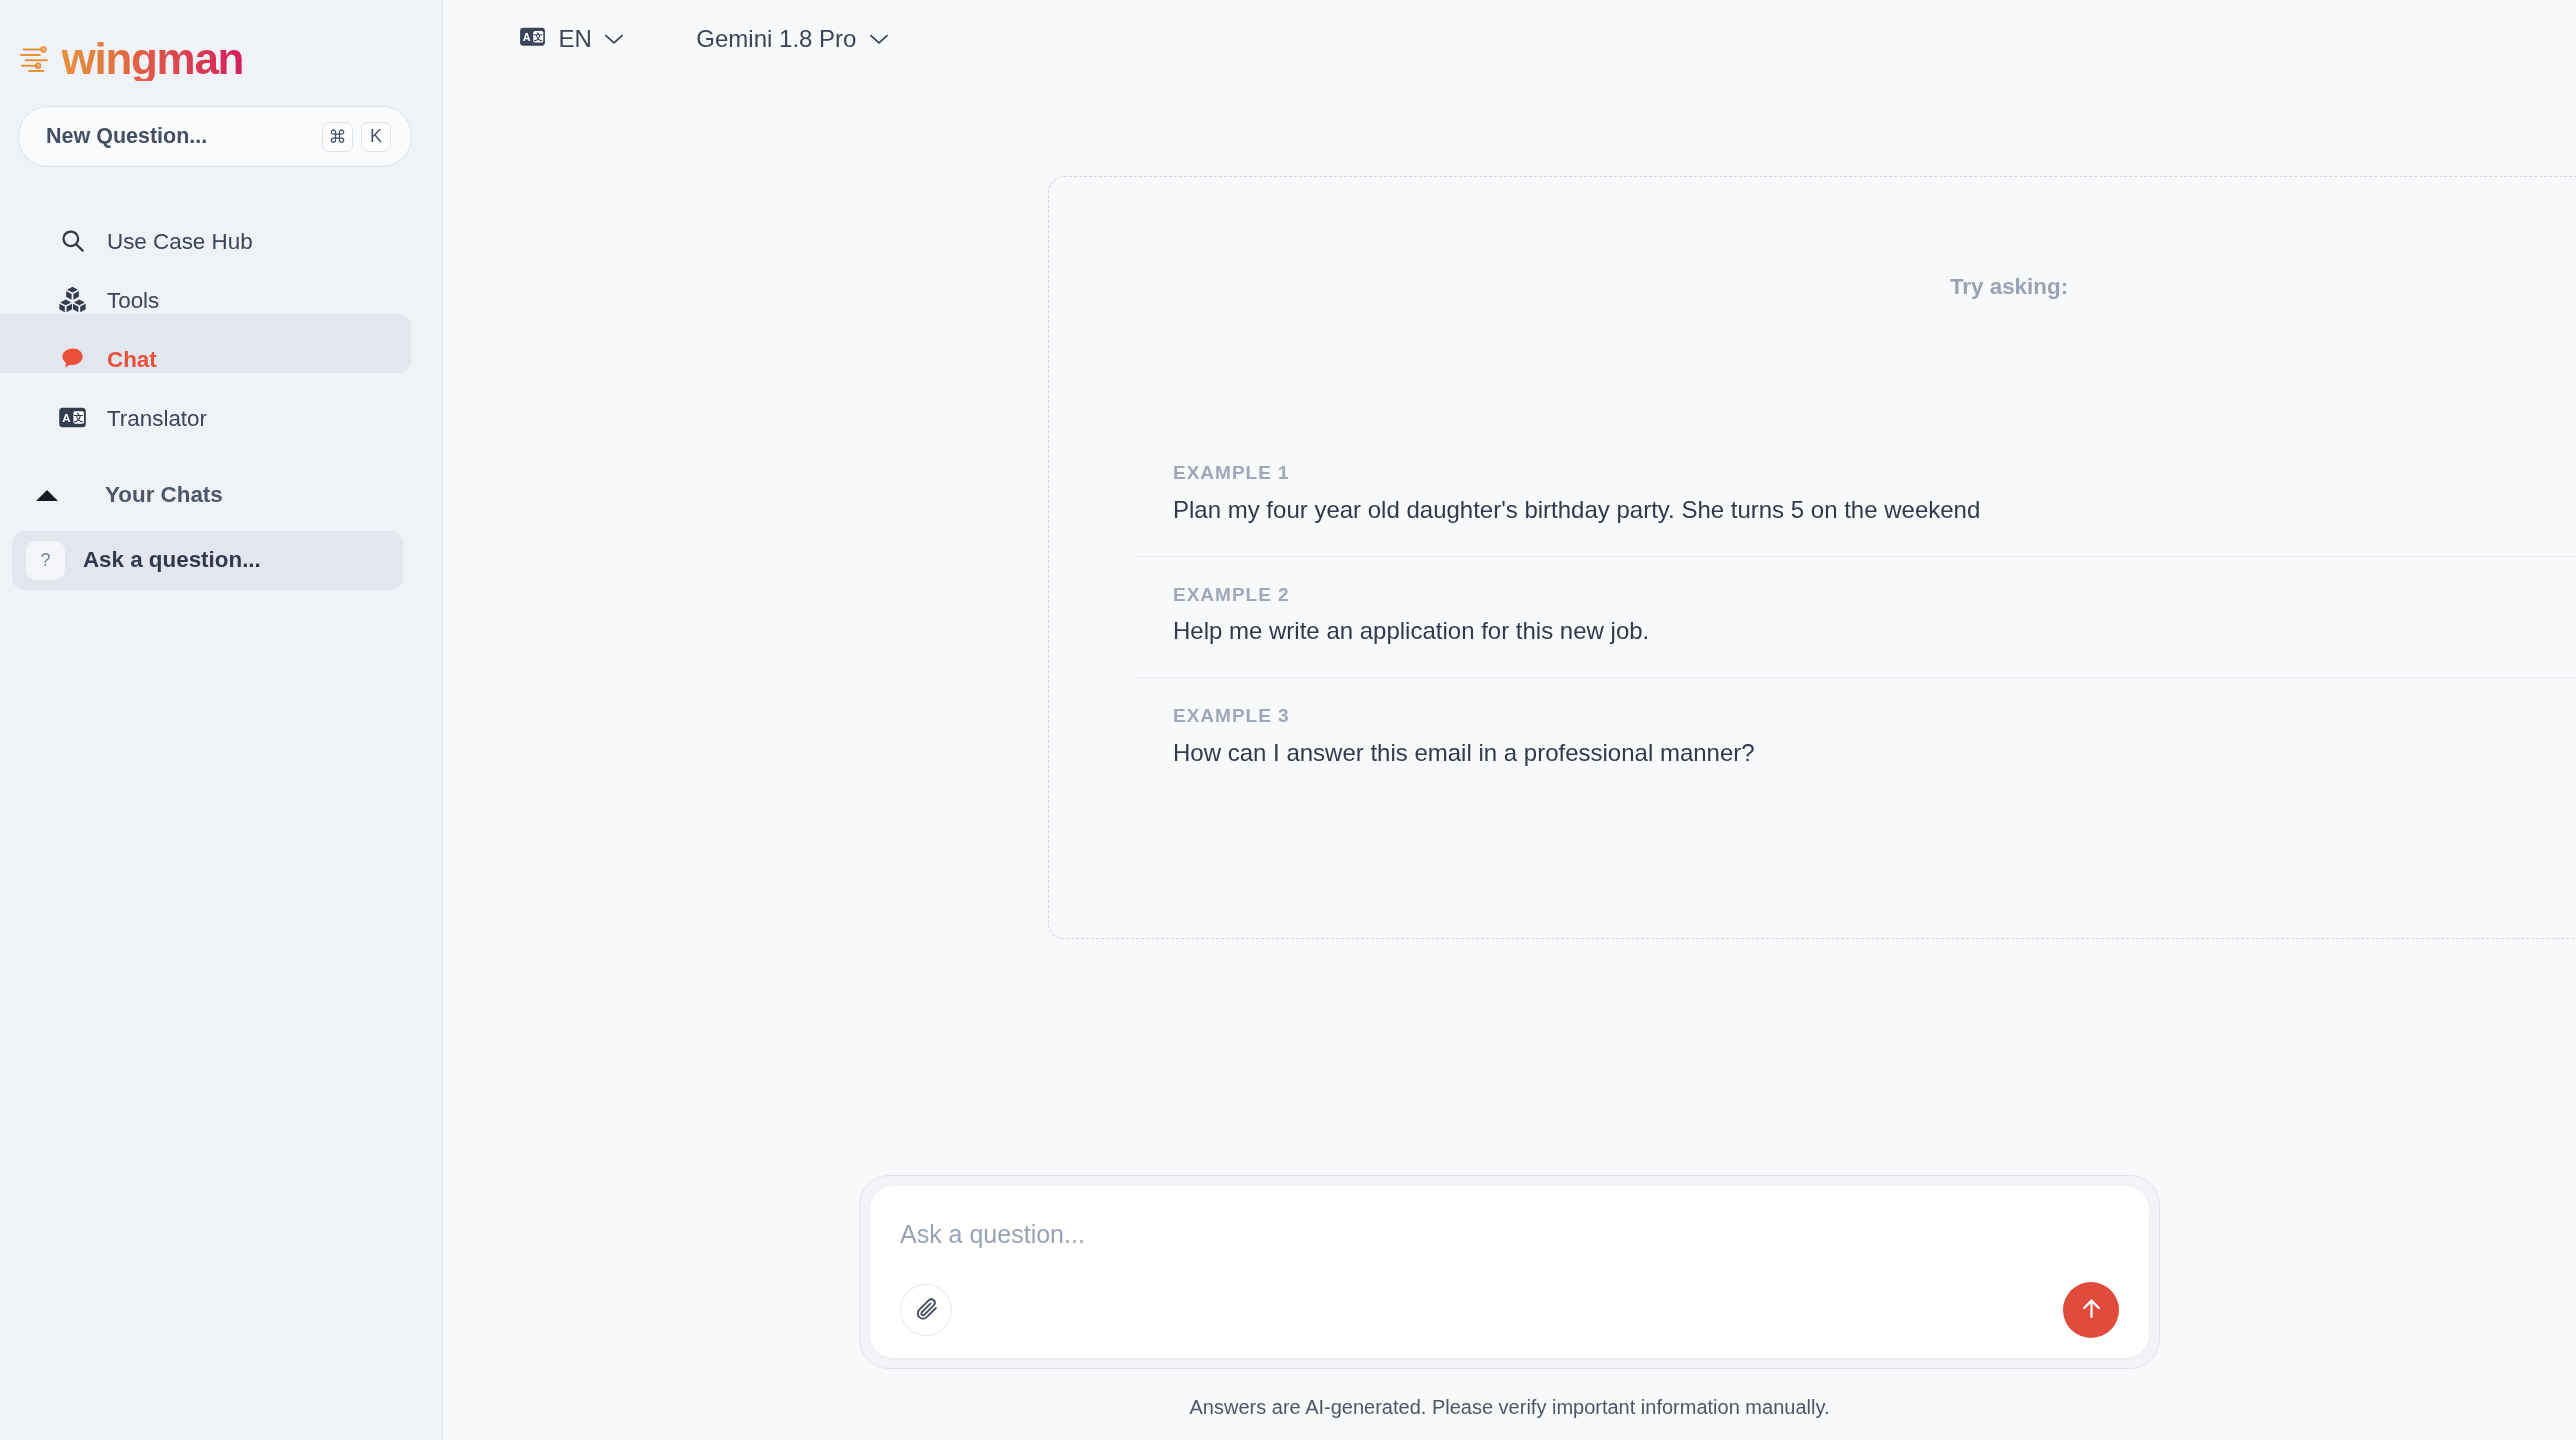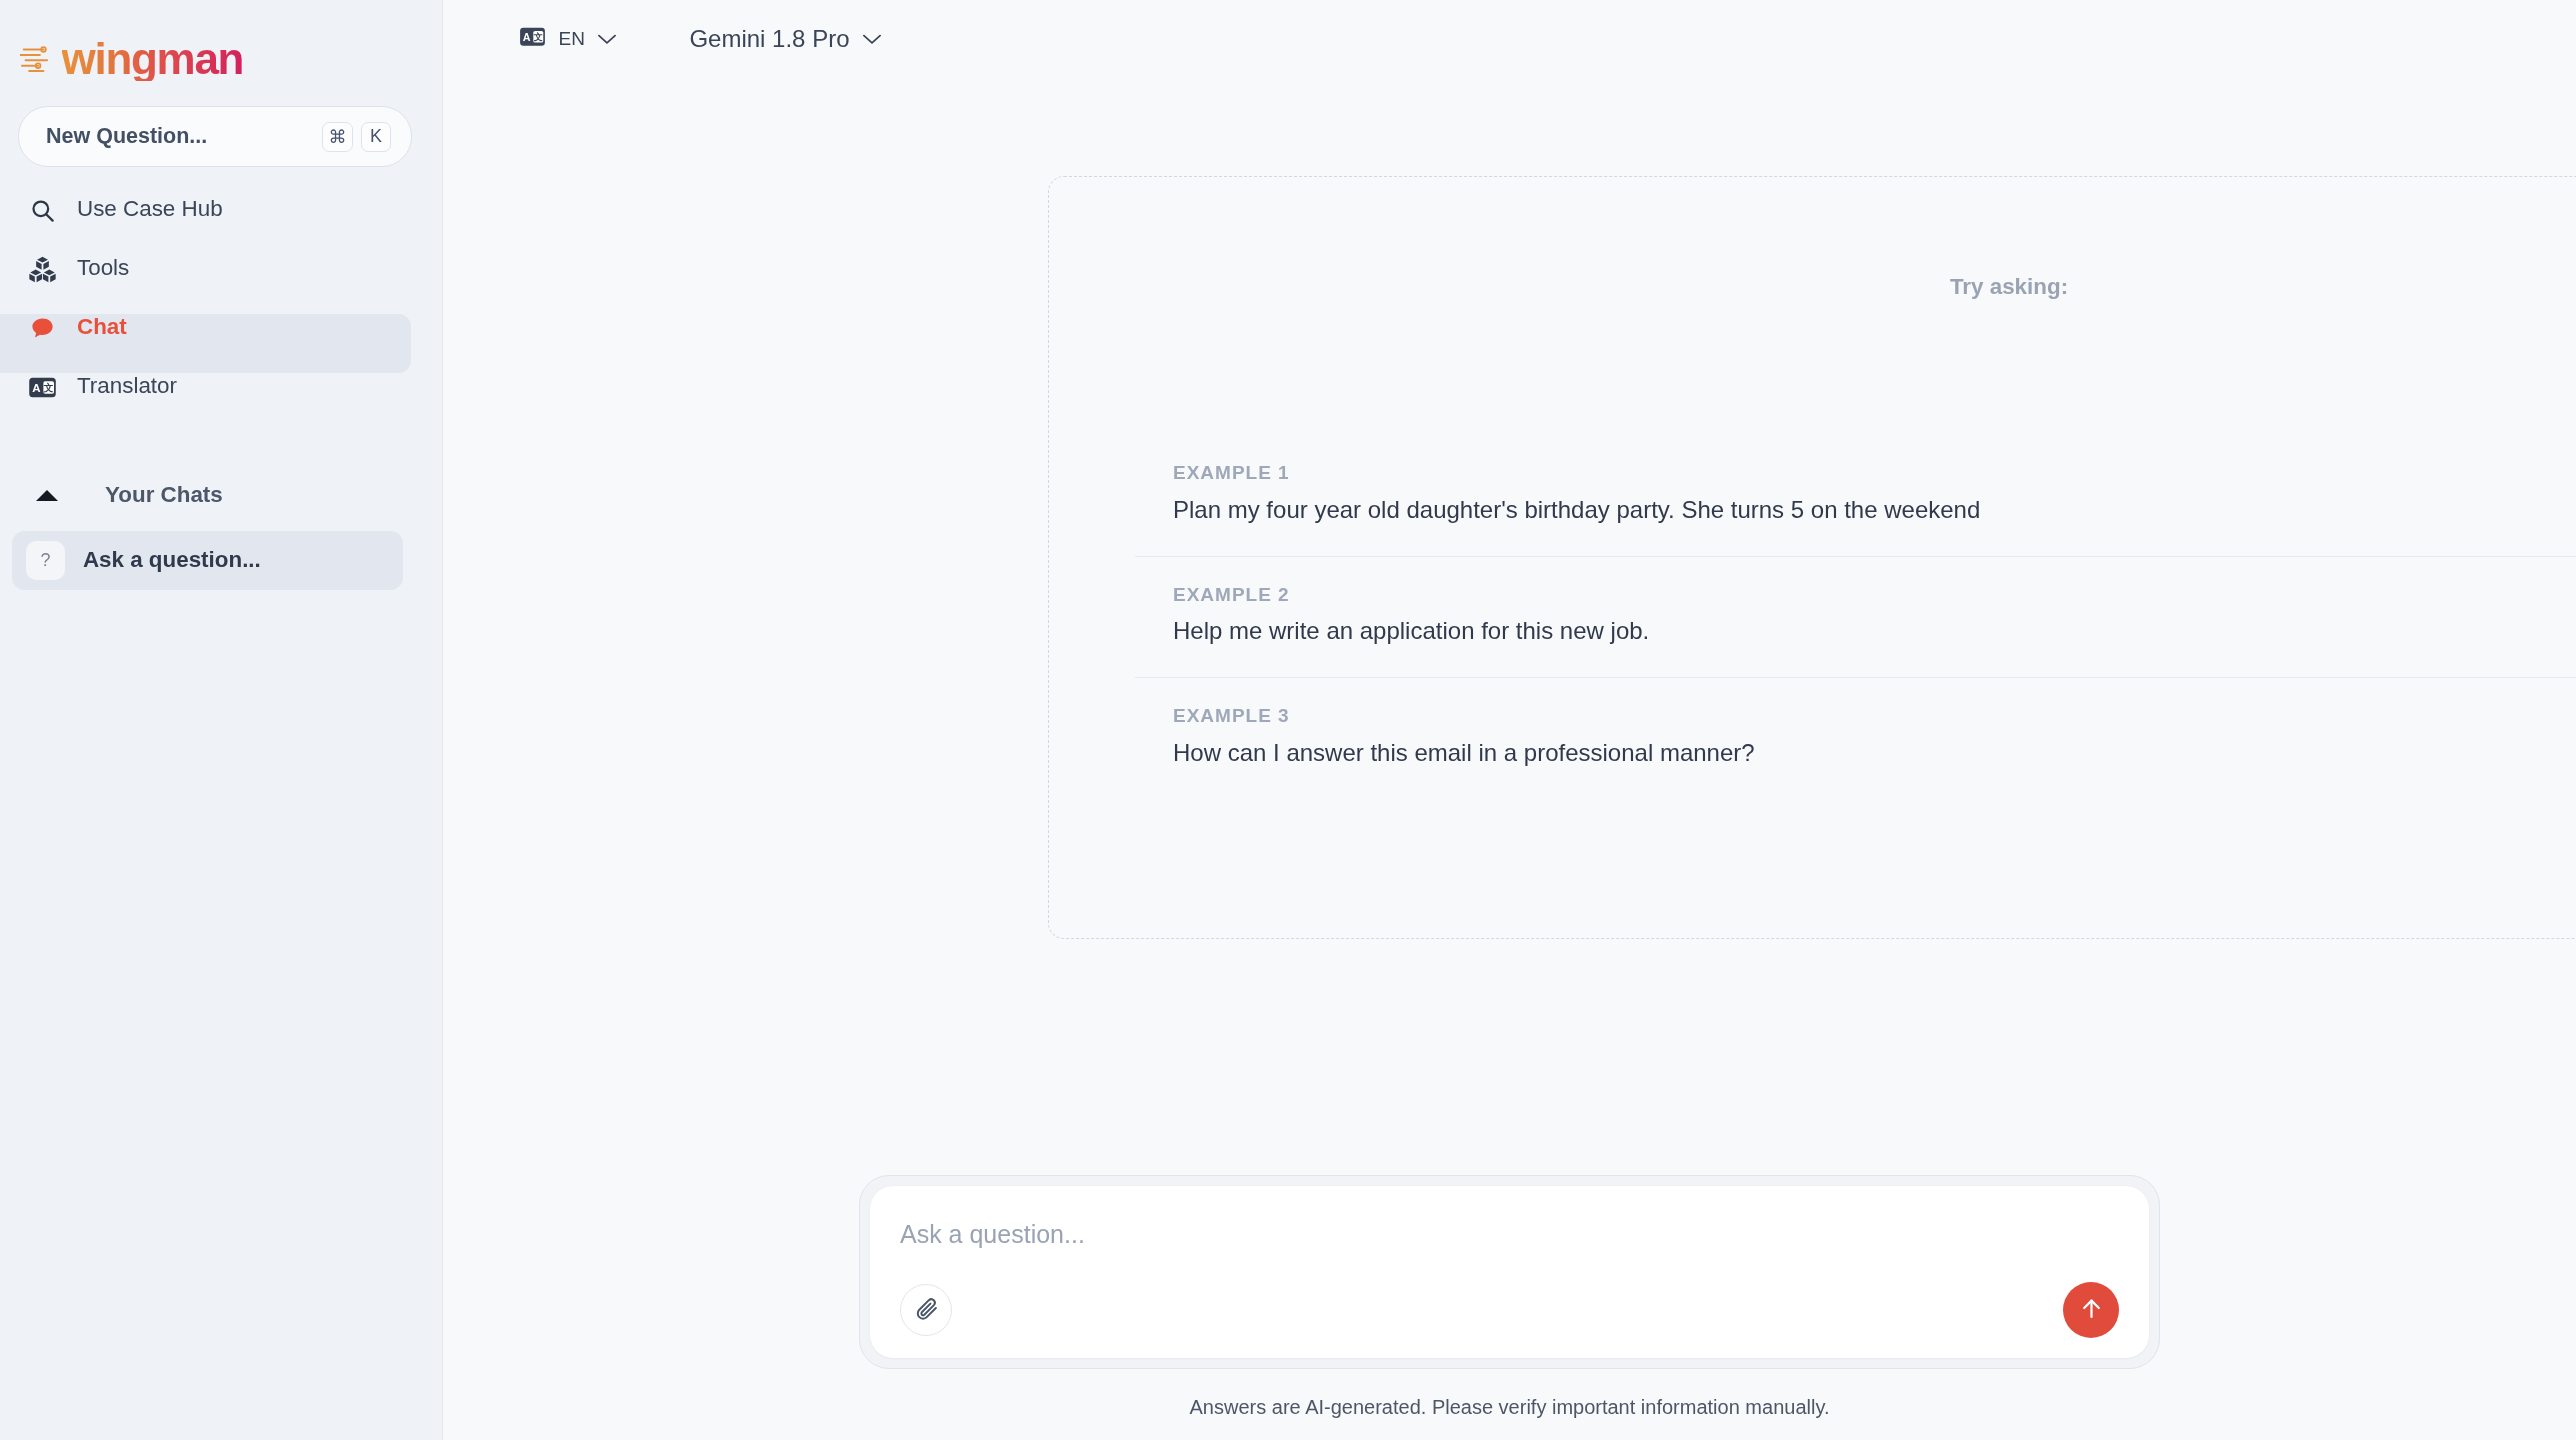--- a/index.html
+++ b/index.html
@@ -45,23 +45,23 @@
   .kbd-group { display: flex; gap: 8px; }
   .kbd {
     min-width: 30px; height: 30px; border: 0.9px solid #DDE3ED;
     border-radius: 7.2px; background: #FDFDFE;
     display: flex; align-items: center; justify-content: center;
     font-size: 18px; color: #46526A; padding: 0 5.4px;
   }
 
   .nav { margin-top: 29px; display: flex; flex-direction: column; }
   .nav-item {
-    display: flex; align-items: flex-start; gap: 20px;
+    display: flex; align-items: flex-end; gap: 20px;
     height: 59px; margin: 0 31px 0 0;
-    padding-left: 28px;
+    padding-left: 58px;
     border-radius: 0 12.5px 12.5px 0;
     cursor: pointer;
   }
   .nav-item .ico { width: 29px; height: 29px; display: flex; align-items: center; justify-content: center; flex: 0 0 29px; }
   .nav-label { font-size: 22.4px; color: #3A4557; }
   .nav-item.active { background: #E1E6EF; }
   .nav-item.active .nav-label { color: #E8503A; font-weight: 700; }
 
   .section-head {
     display: flex; align-items: center; gap: 23px;
@@ -86,21 +86,21 @@
     display: flex; align-items: center; justify-content: center;
     font-size: 18px; color: #7A8697; flex: 0 0 39px;
   }
   .chat-label { font-size: 22.4px; font-weight: 700; color: #313A4C; }
 
   
   .main { flex: 1; height: 100%; display: flex; flex-direction: column; background: #F8F9FB; position: relative; }
 
   .topbar { height: 77px; display: flex; align-items: center; padding-left: 76px; gap: 72px; }
   .topbar-ctl { display: flex; align-items: center; gap: 12.5px; cursor: pointer; }
-  .lang-label { font-size: 19px; color: #3B4557; }
+  .lang-label { font-size: 24px; color: #3B4557; }
   .model-label { font-size: 24px; color: #3B4557; }
   .chev { width: 20px; height: 11.6px; display: block; }
 
   .content { flex: 1; display: flex; flex-direction: column; align-items: center; position: relative; }
 
   .suggest-box {
     position: absolute; left: 605px; top: 99px;
     width: 1922px; height: 763px;
     border: 1.8px dashed #D2D7E0; border-radius: 16px;
   }

